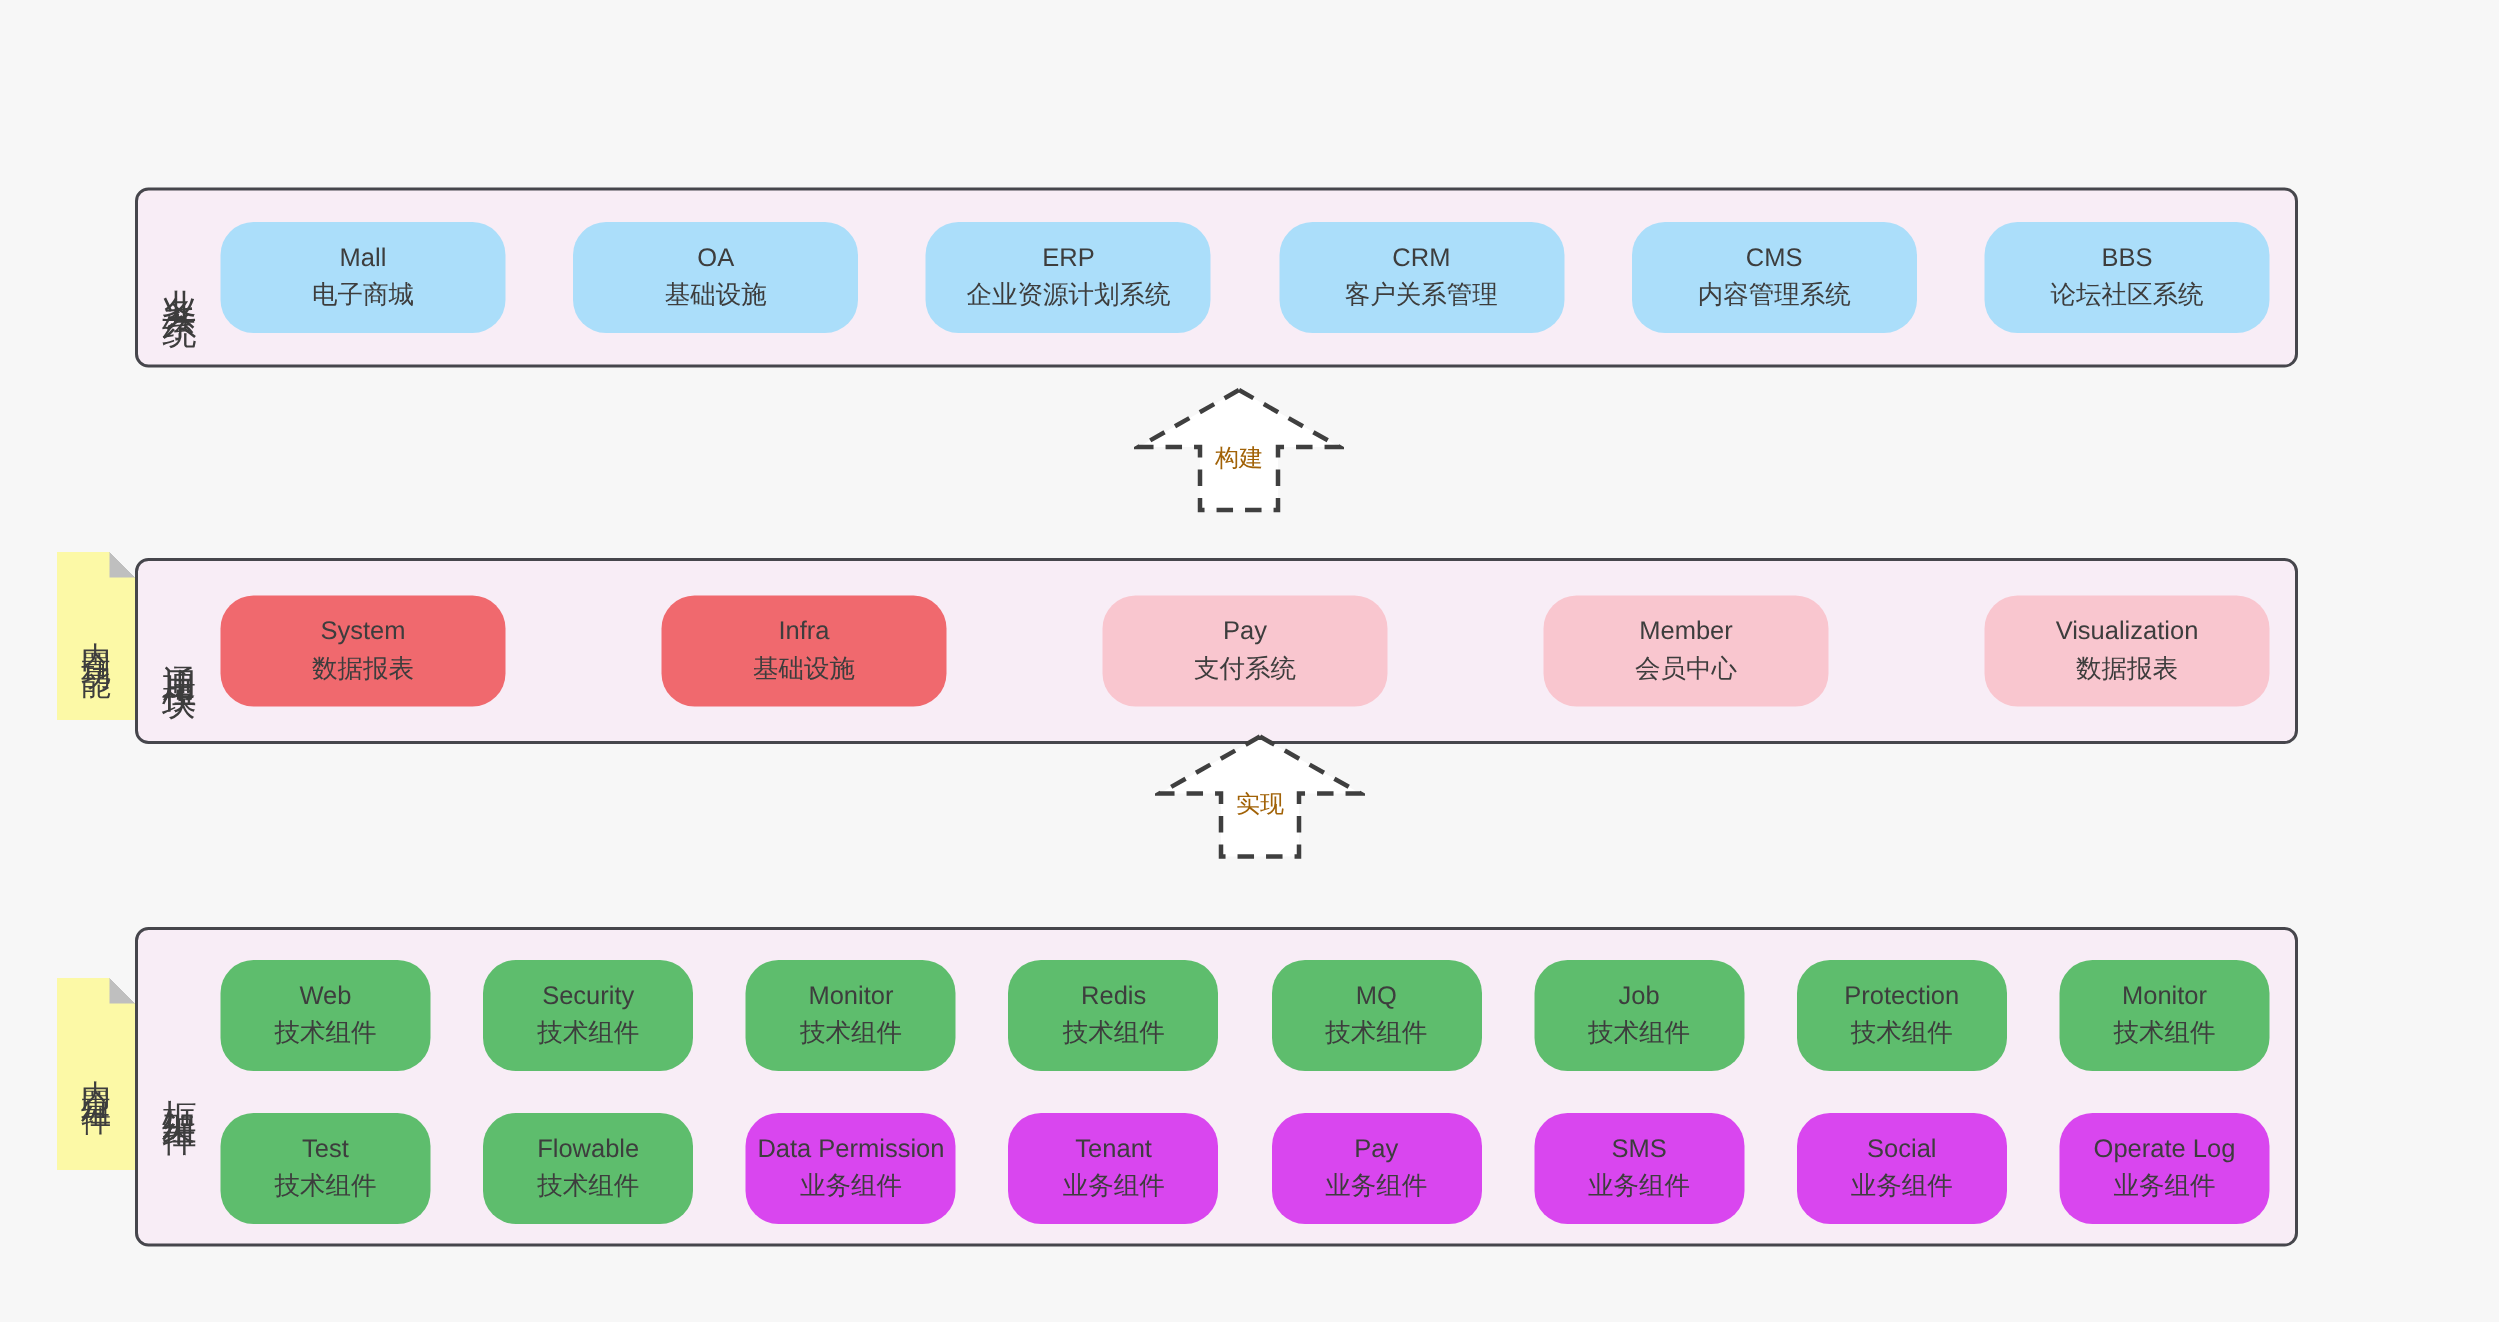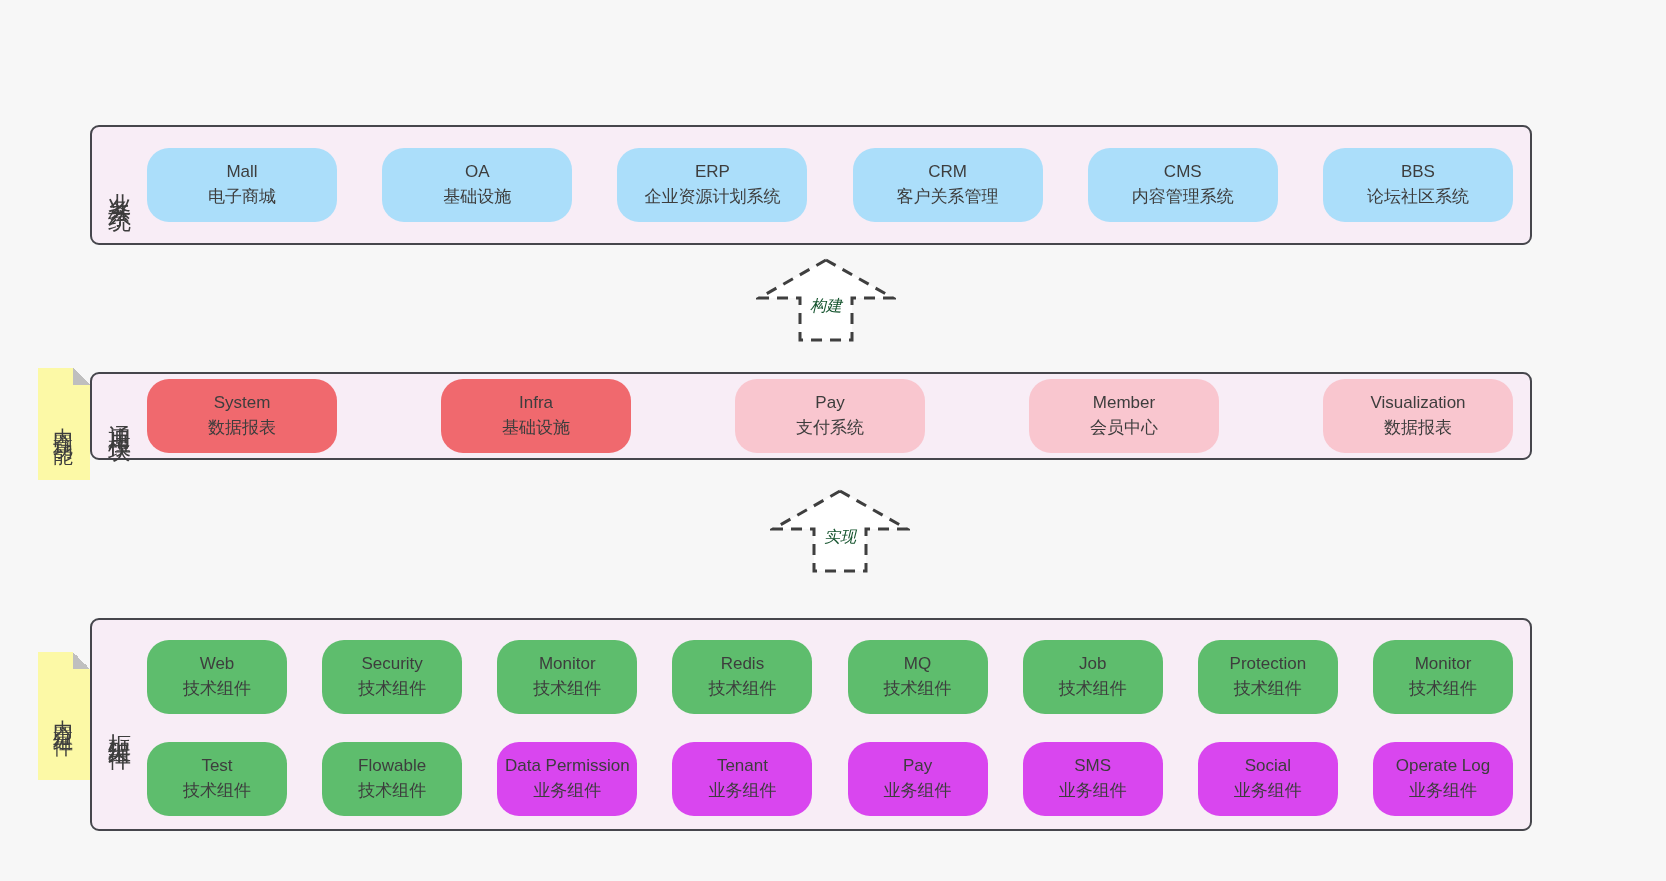--- a/index.html
+++ b/index.html
@@ -30,21 +30,21 @@
   .sticky{position:absolute;left:38px;width:52px;background:#fcf9a6;z-index:2;}
   .sticky-fold{position:absolute;top:0;right:0;width:17px;height:17px;
         background:linear-gradient(to bottom left,#f7f7f7 50%,#bfbfbf 50%);}
   .sticky-label{position:absolute;left:50%;top:50%;transform:translate(-50%,-50%);
         writing-mode:vertical-rl;text-orientation:upright;font-size:20px;color:#3d3d3d;
         letter-spacing:6px;white-space:nowrap;}
 
   .arrow{position:absolute;width:140px;height:86px;z-index:1;}
   .arrow svg{position:absolute;left:0;top:0;}
   .arrow-label{position:absolute;left:50%;top:57%;transform:translate(-50%,-50%);
-        font-size:16px;color:#14532d;background:#ffffff;padding:0 1px;white-space:nowrap;font-style:italic;}
+        font-size:16px;color:#a16207;background:#ffffff;padding:0 1px;white-space:nowrap;}
 </style>
 </head>
 <body>
 
 <div class="stage">
 
   <section class="band" style="top:125px;height:120px;">
     <div class="band-label">业务系统</div>
     <div class="band-content">
       <div class="box w-wide blue">
@@ -79,21 +79,21 @@
       <path d="M70,3 L137,41 L96,41 L96,83 L44,83 L44,41 L3,41 Z" fill="#ffffff" stroke="#3f3f3f" stroke-width="3" stroke-dasharray="11 8"></path>
     </svg>
     <span class="arrow-label">构建</span>
   </div>
 
   <div class="sticky" style="top:368px;height:112px;">
     <div class="sticky-fold"></div>
     <div class="sticky-label">内置功能</div>
   </div>
 
-  <section class="band" style="top:372px;height:88px;">
+  <section class="band" style="top:372px;height:124px;">
     <div class="band-label">通用模块</div>
     <div class="band-content">
       <div class="box w-wide red">
         <span>System</span>
         <span>数据报表</span>
       </div>
       <div class="box w-wide red">
         <span>Infra</span>
         <span>基础设施</span>
       </div>

